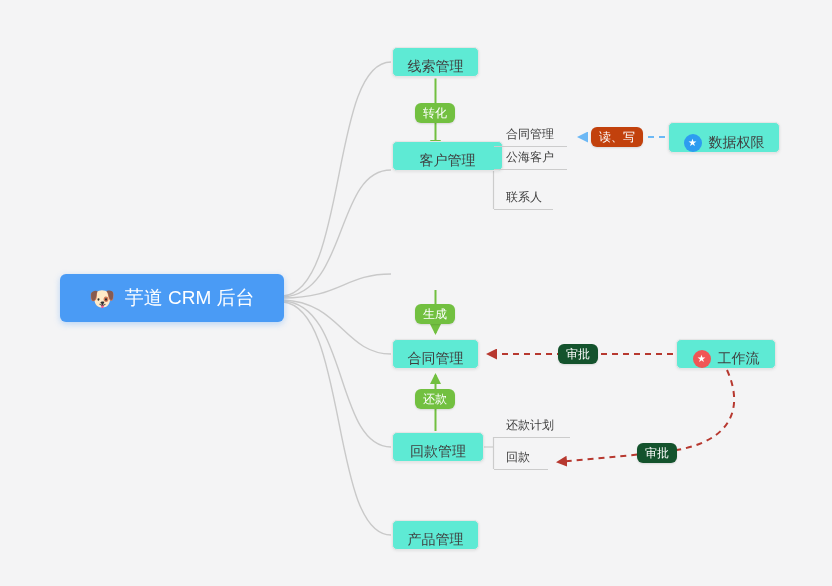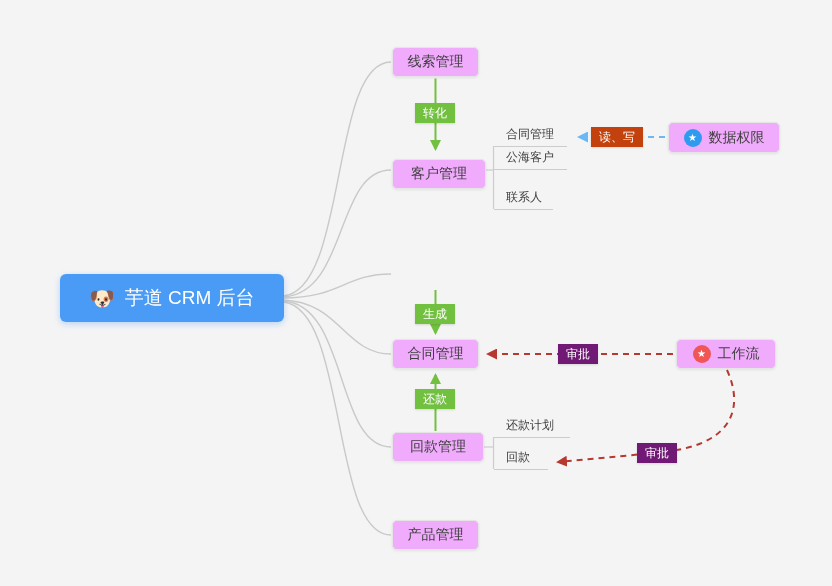--- a/index.html
+++ b/index.html
@@ -17,44 +17,44 @@
   .root {
     position:absolute; left:60px; top:274px; width:224px; height:48px;
     background:#4a9bf5; border-radius:6px; color:#fff;
     display:flex; align-items:center; justify-content:center; gap:9px;
     font-size:19px; font-weight:500;
     box-shadow:0 2px 6px rgba(74,155,245,.35);
   }
   .root .emoji { font-size:21px; line-height:1; }
 
   .node {
-    position:absolute; display:flex; align-items:center; justify-content:center;
-    background:#f0abfc; border:1px solid #e5e5e5; border-radius:5px;
+    position:absolute; display:flex; align-items:flex-end; justify-content:center;
+    background:#5eead4; border:1px solid #e5e5e5; border-radius:5px;
     box-shadow:0 1px 3px rgba(0,0,0,.08);
     font-size:14px; color:#3f3f3f; white-space:nowrap;
   }
   .node.iconned { gap:7px; }
 
   .icon-circle {
     width:18px; height:18px; border-radius:50%;
     display:flex; align-items:center; justify-content:center;
     color:#fff; font-size:10px; line-height:1; flex:0 0 auto;
   }
   .icon-circle.blue { background:#2d9cf0; }
   .icon-circle.red  { background:#f05656; }
 
   .badge {
     position:absolute; transform:translate(-50%,-50%);
     color:#fff; font-size:12px; line-height:14px;
-    padding:3px 8px; border-radius:0; white-space:nowrap;
+    padding:3px 8px; border-radius:6px; white-space:nowrap;
     box-shadow:0 1px 2px rgba(0,0,0,.12);
   }
   .badge.green { background:#72c040; }
   .badge.blue  { background:#c2410c; }
-  .badge.red   { background:#701a75; }
+  .badge.red   { background:#14532d; }
 
   .sub {
     position:absolute; left:494px;
     font-size:12px; line-height:15px; color:#3f3f3f;
     padding:0 6px 4px 12px; border-bottom:1px solid #cccccc;
     white-space:nowrap;
   }
 </style>
 </head>
 <body>
@@ -98,21 +98,21 @@
   </svg>
 
   <div class="root">
     <span class="emoji">🐶</span>
     <span>芋道 CRM 后台</span>
   </div>
 
   <div class="node" style="left:392px; top:47px;  width:87px; height:30px;">
     <span>线索管理</span>
   </div>
-  <div class="node" style="left:392px; top:159px; width:94px; height:30px;">
+  <div class="node" style="left:392px; top:141px; width:111px; height:30px;">
     <span>客户管理</span>
   </div>
   <div class="node" style="left:392px; top:339px; width:87px; height:30px;">
     <span>合同管理</span>
   </div>
   <div class="node" style="left:392px; top:432px; width:92px; height:30px;">
     <span>回款管理</span>
   </div>
   <div class="node" style="left:392px; top:520px; width:87px; height:30px;">
     <span>产品管理</span>

